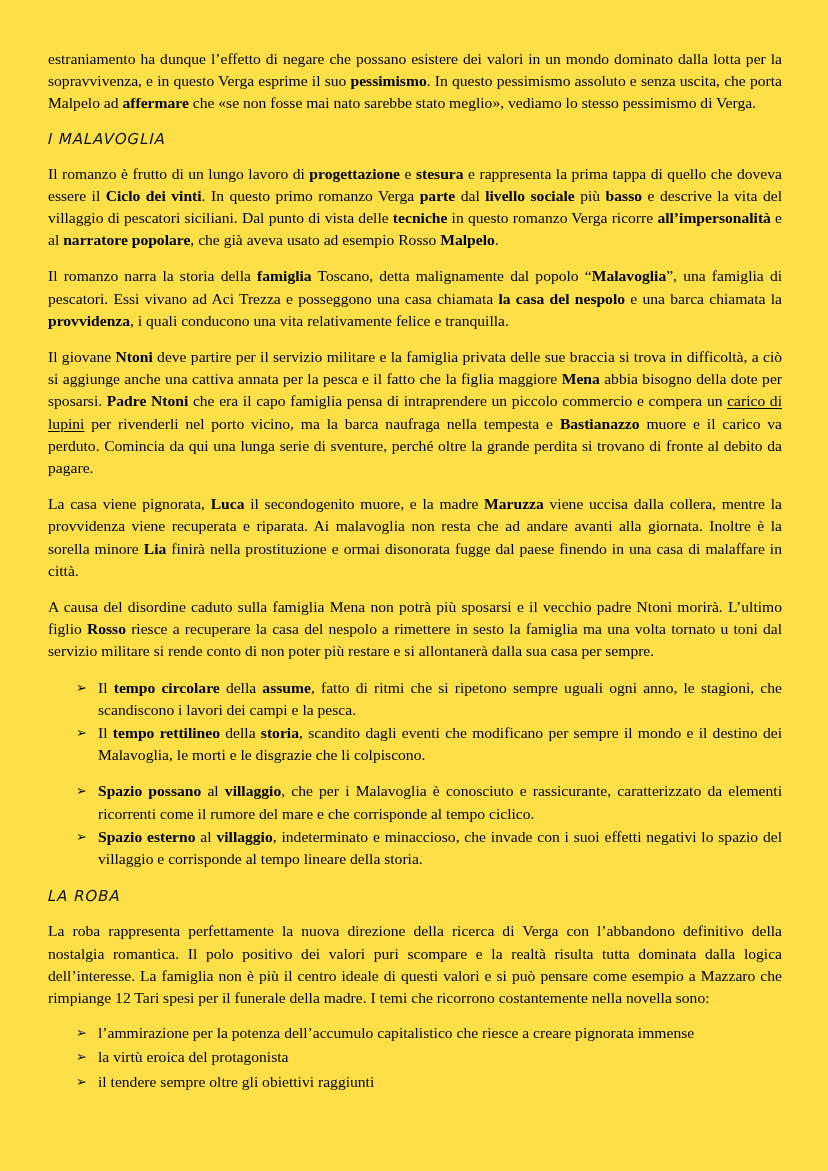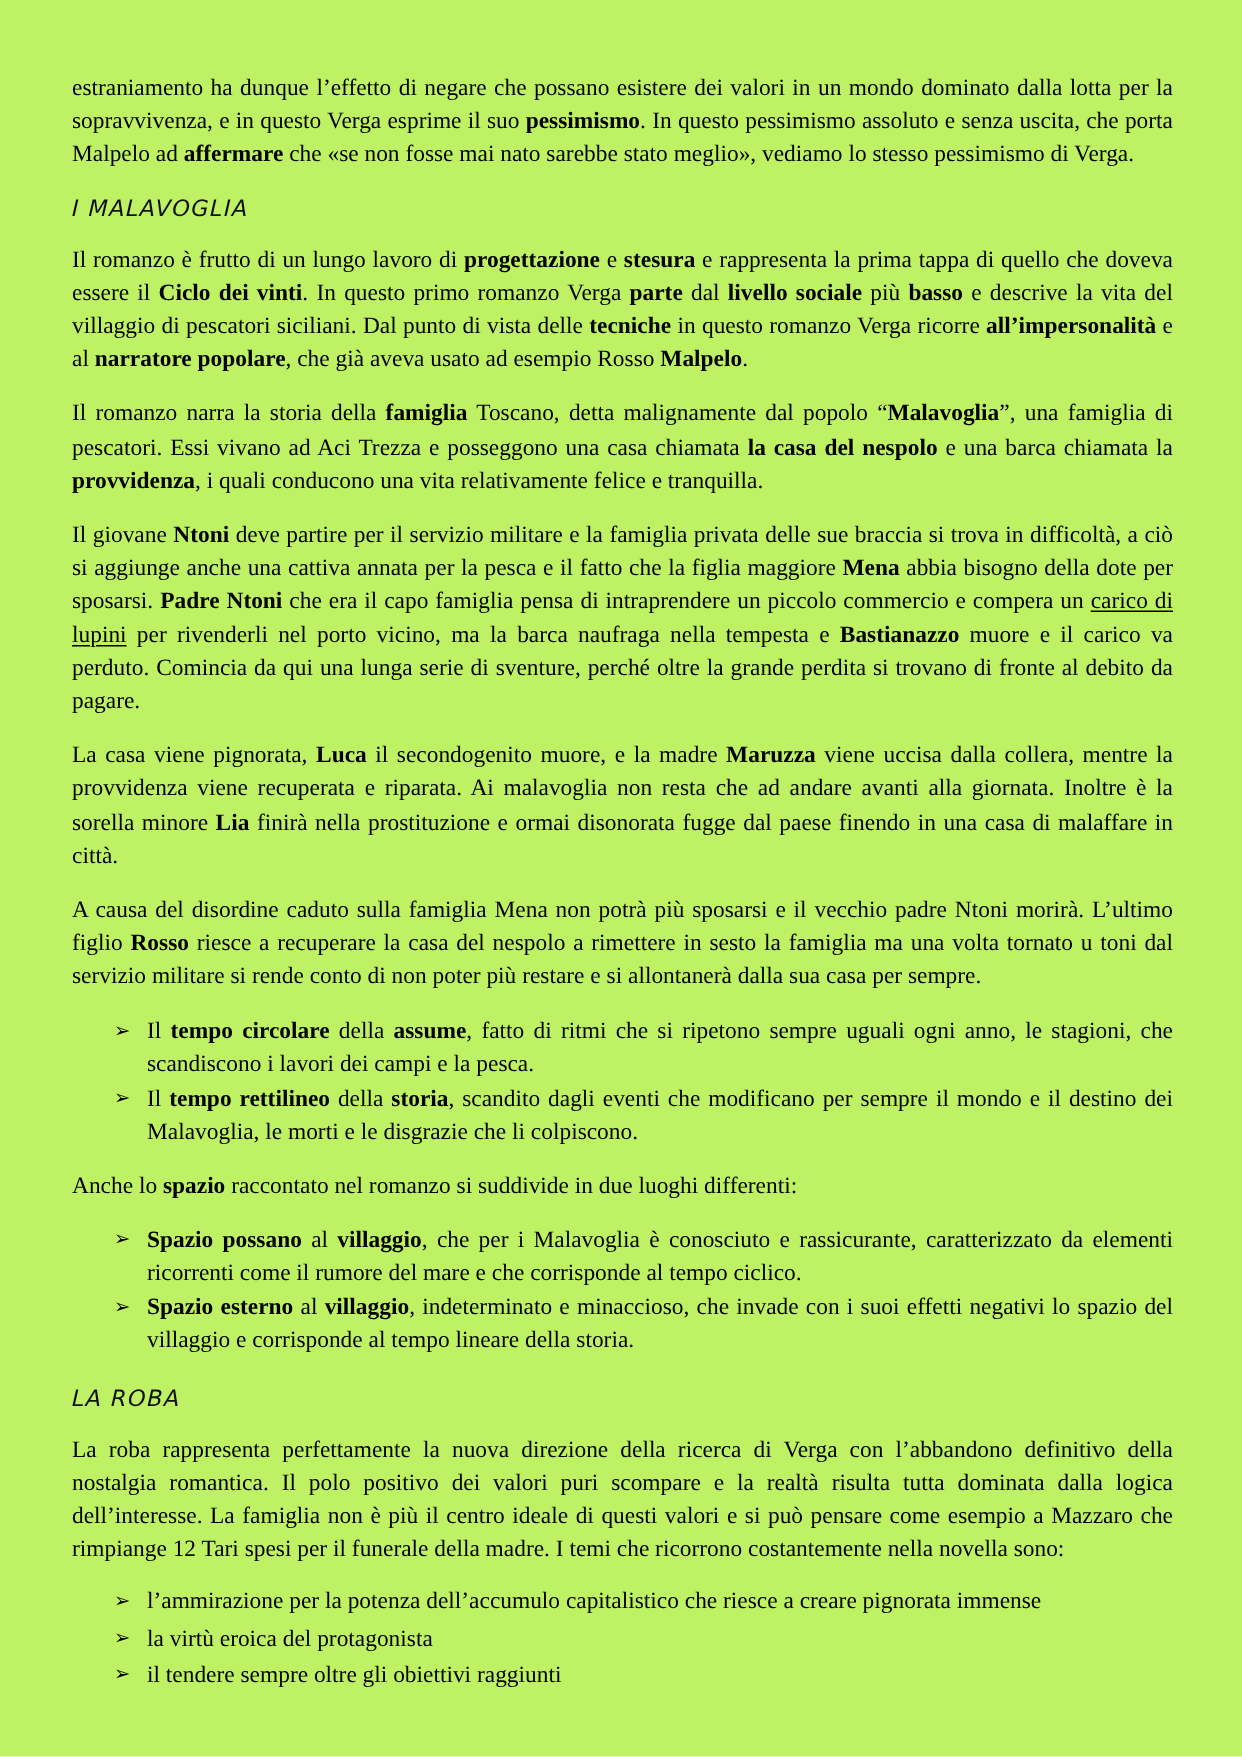--- a/index.html
+++ b/index.html
@@ -13,21 +13,21 @@
     height: 1171px;
     font-family: "Liberation Serif", "DejaVu Serif", serif;
     color: #000000;
     -webkit-font-smoothing: antialiased;
   }
   .page {
     box-sizing: border-box;
     width: 828px;
     height: 1171px;
     padding: 48px 46px 12px 48px;
-    background: #bef264;
+    background: #fde047;
     position: relative;
   }
   .doc-body {
     width: 734px;
   }
   p.para {
     margin: 0 0 14px 0;
     font-size: 15.6px;
     line-height: 22.2px;
     text-align: justify;
@@ -107,21 +107,20 @@
       <li>
           <span class="bullet-arrow">➢</span>
           <span class="li-text"><span>Il </span><b>tempo circolare</b><span> della </span><b>assume</b><span>, fatto di ritmi che si ripetono sempre uguali ogni anno, le stagioni, che scandiscono i lavori dei campi e la pesca.</span></span>
         </li>
       <li>
           <span class="bullet-arrow">➢</span>
           <span class="li-text"><span>Il </span><b>tempo rettilineo</b><span> della </span><b>storia</b><span>, scandito dagli eventi che modificano per sempre il mondo e il destino dei Malavoglia, le morti e le disgrazie che li colpiscono.</span></span>
         </li>
     </ul>
 
-    <p class="para tight"><span>Anche lo </span><b>spazio</b><span> raccontato nel romanzo si suddivide in due luoghi differenti:</span></p>
 
     <ul class="arrow-list">
       <li>
           <span class="bullet-arrow">➢</span>
           <span class="li-text"><b>Spazio possano</b><span> al </span><b>villaggio</b><span>, che per i Malavoglia è conosciuto e rassicurante, caratterizzato da elementi ricorrenti come il rumore del mare e che corrisponde al tempo ciclico.</span></span>
         </li>
       <li>
           <span class="bullet-arrow">➢</span>
           <span class="li-text"><b>Spazio esterno</b><span> al </span><b>villaggio</b><span>, indeterminato e minaccioso, che invade con i suoi effetti negativi lo spazio del villaggio e corrisponde al tempo lineare della storia.</span></span>
         </li>

